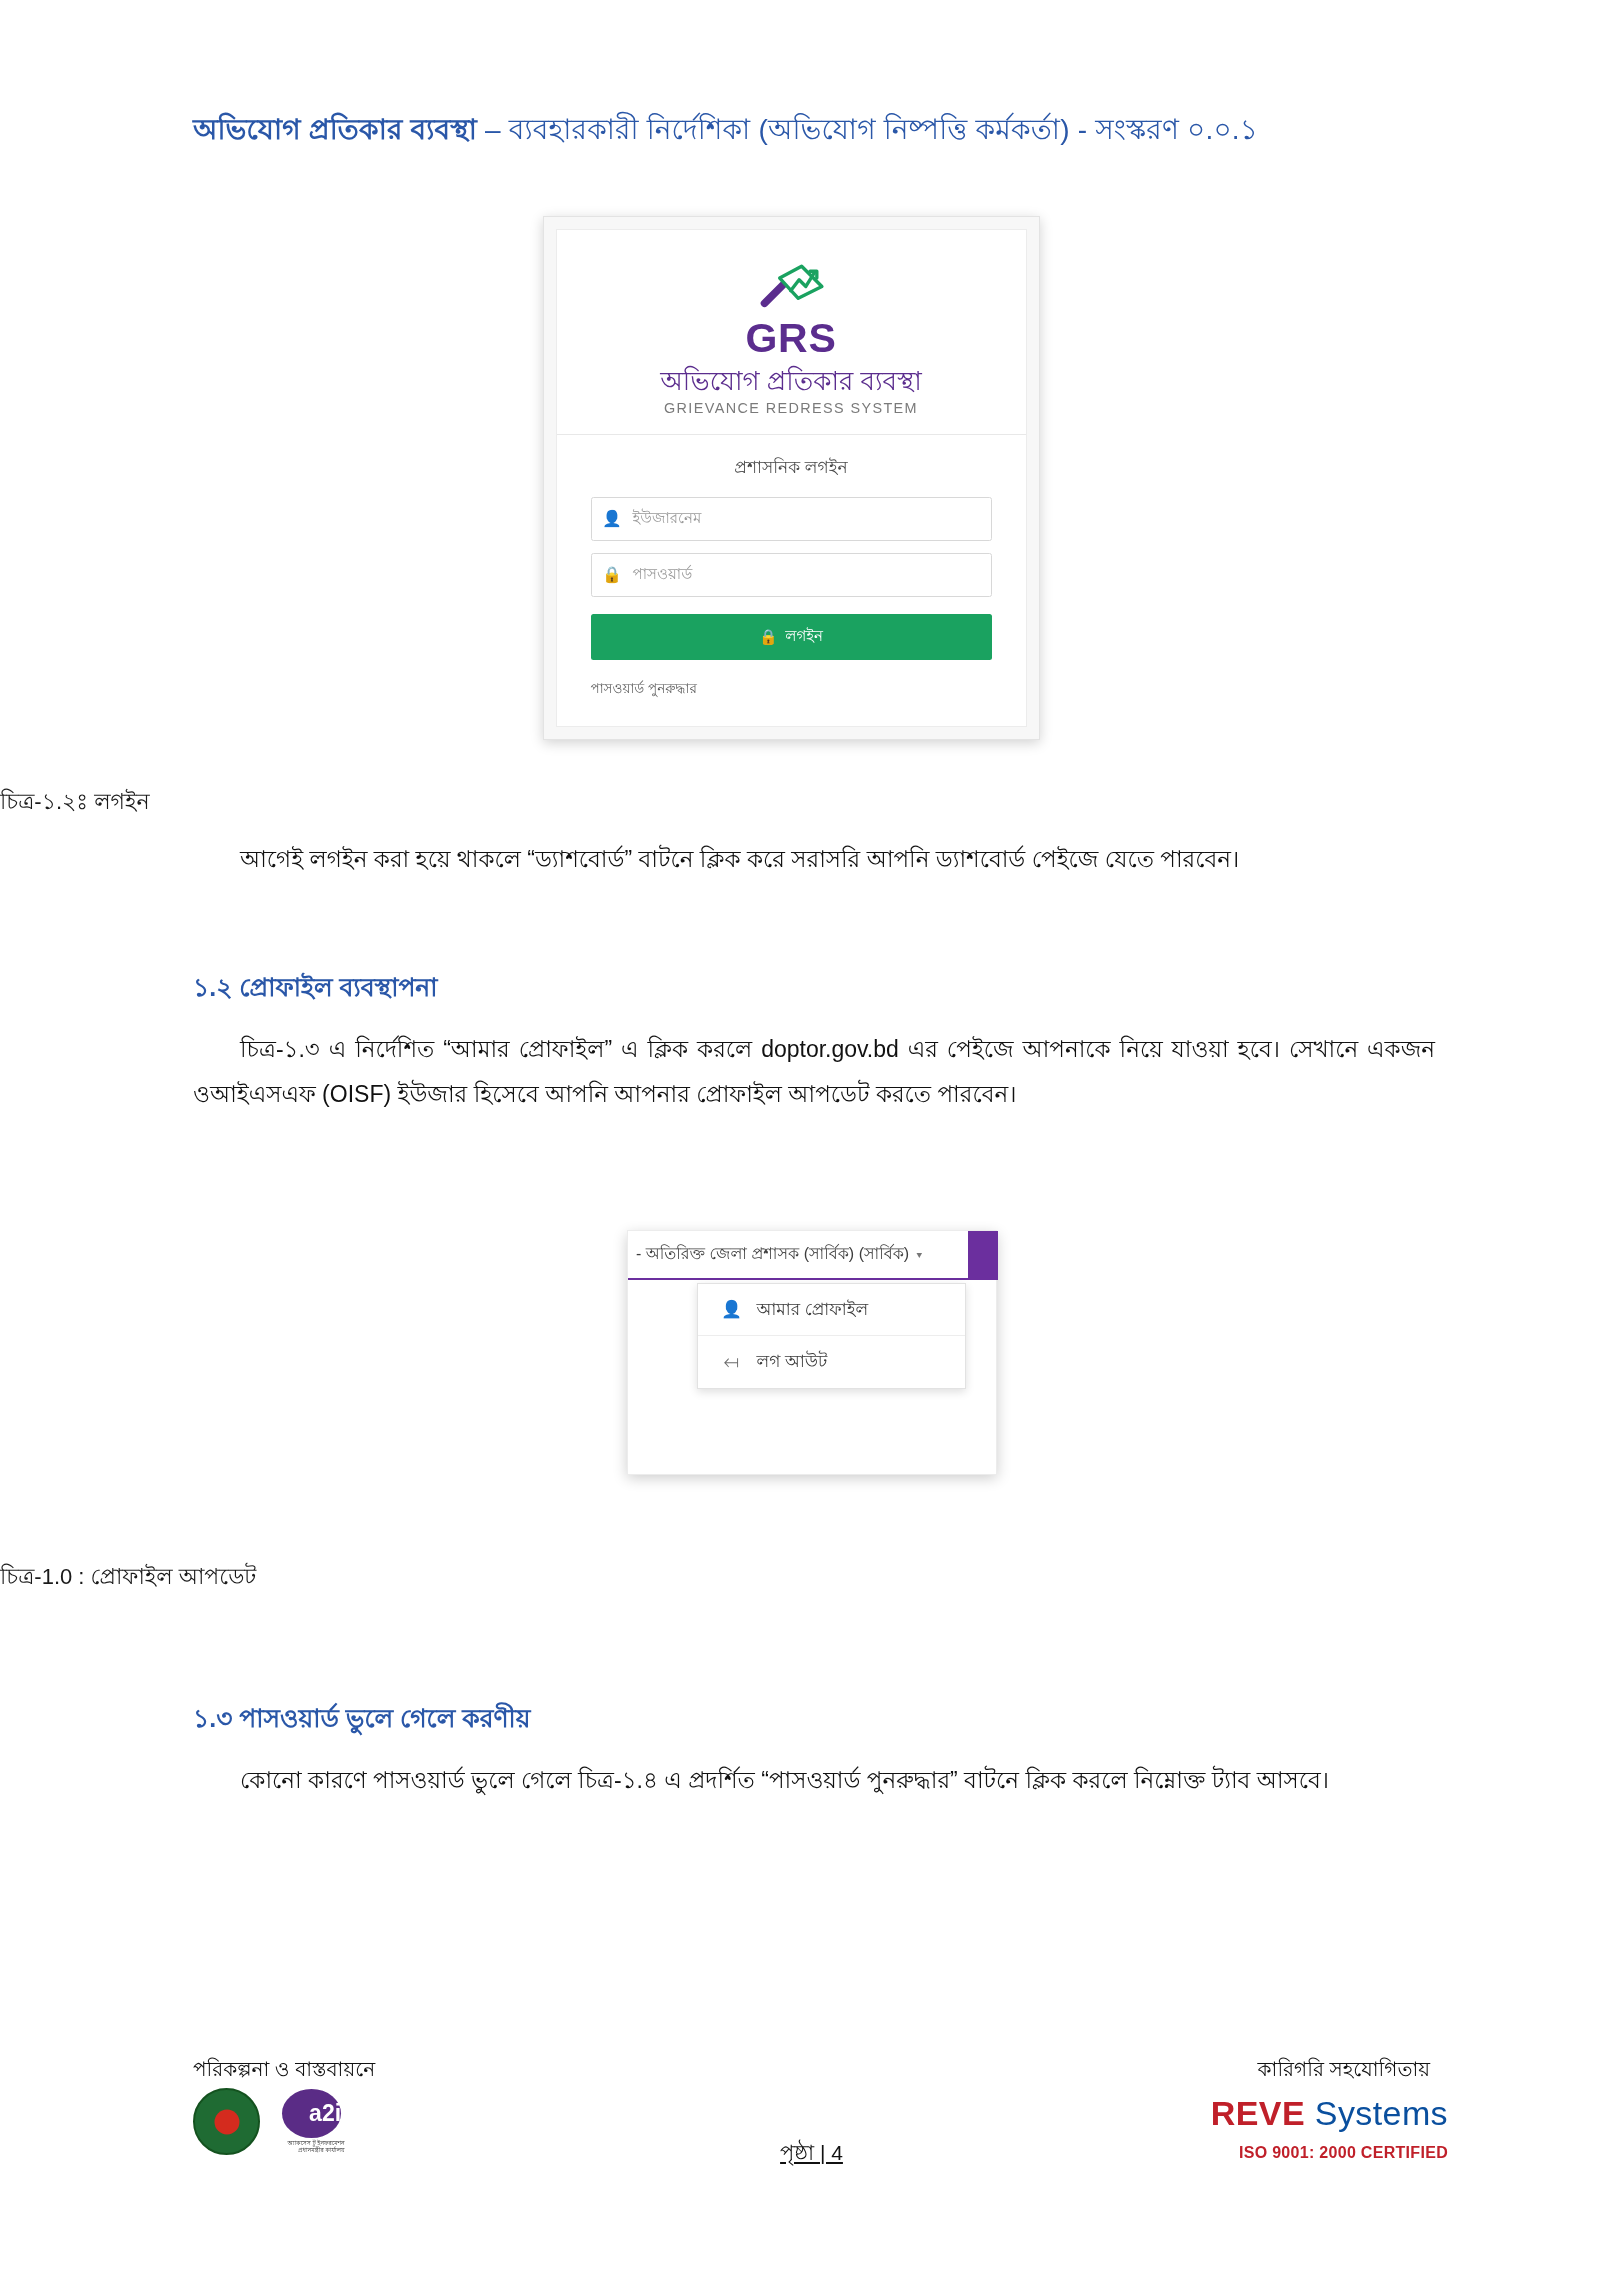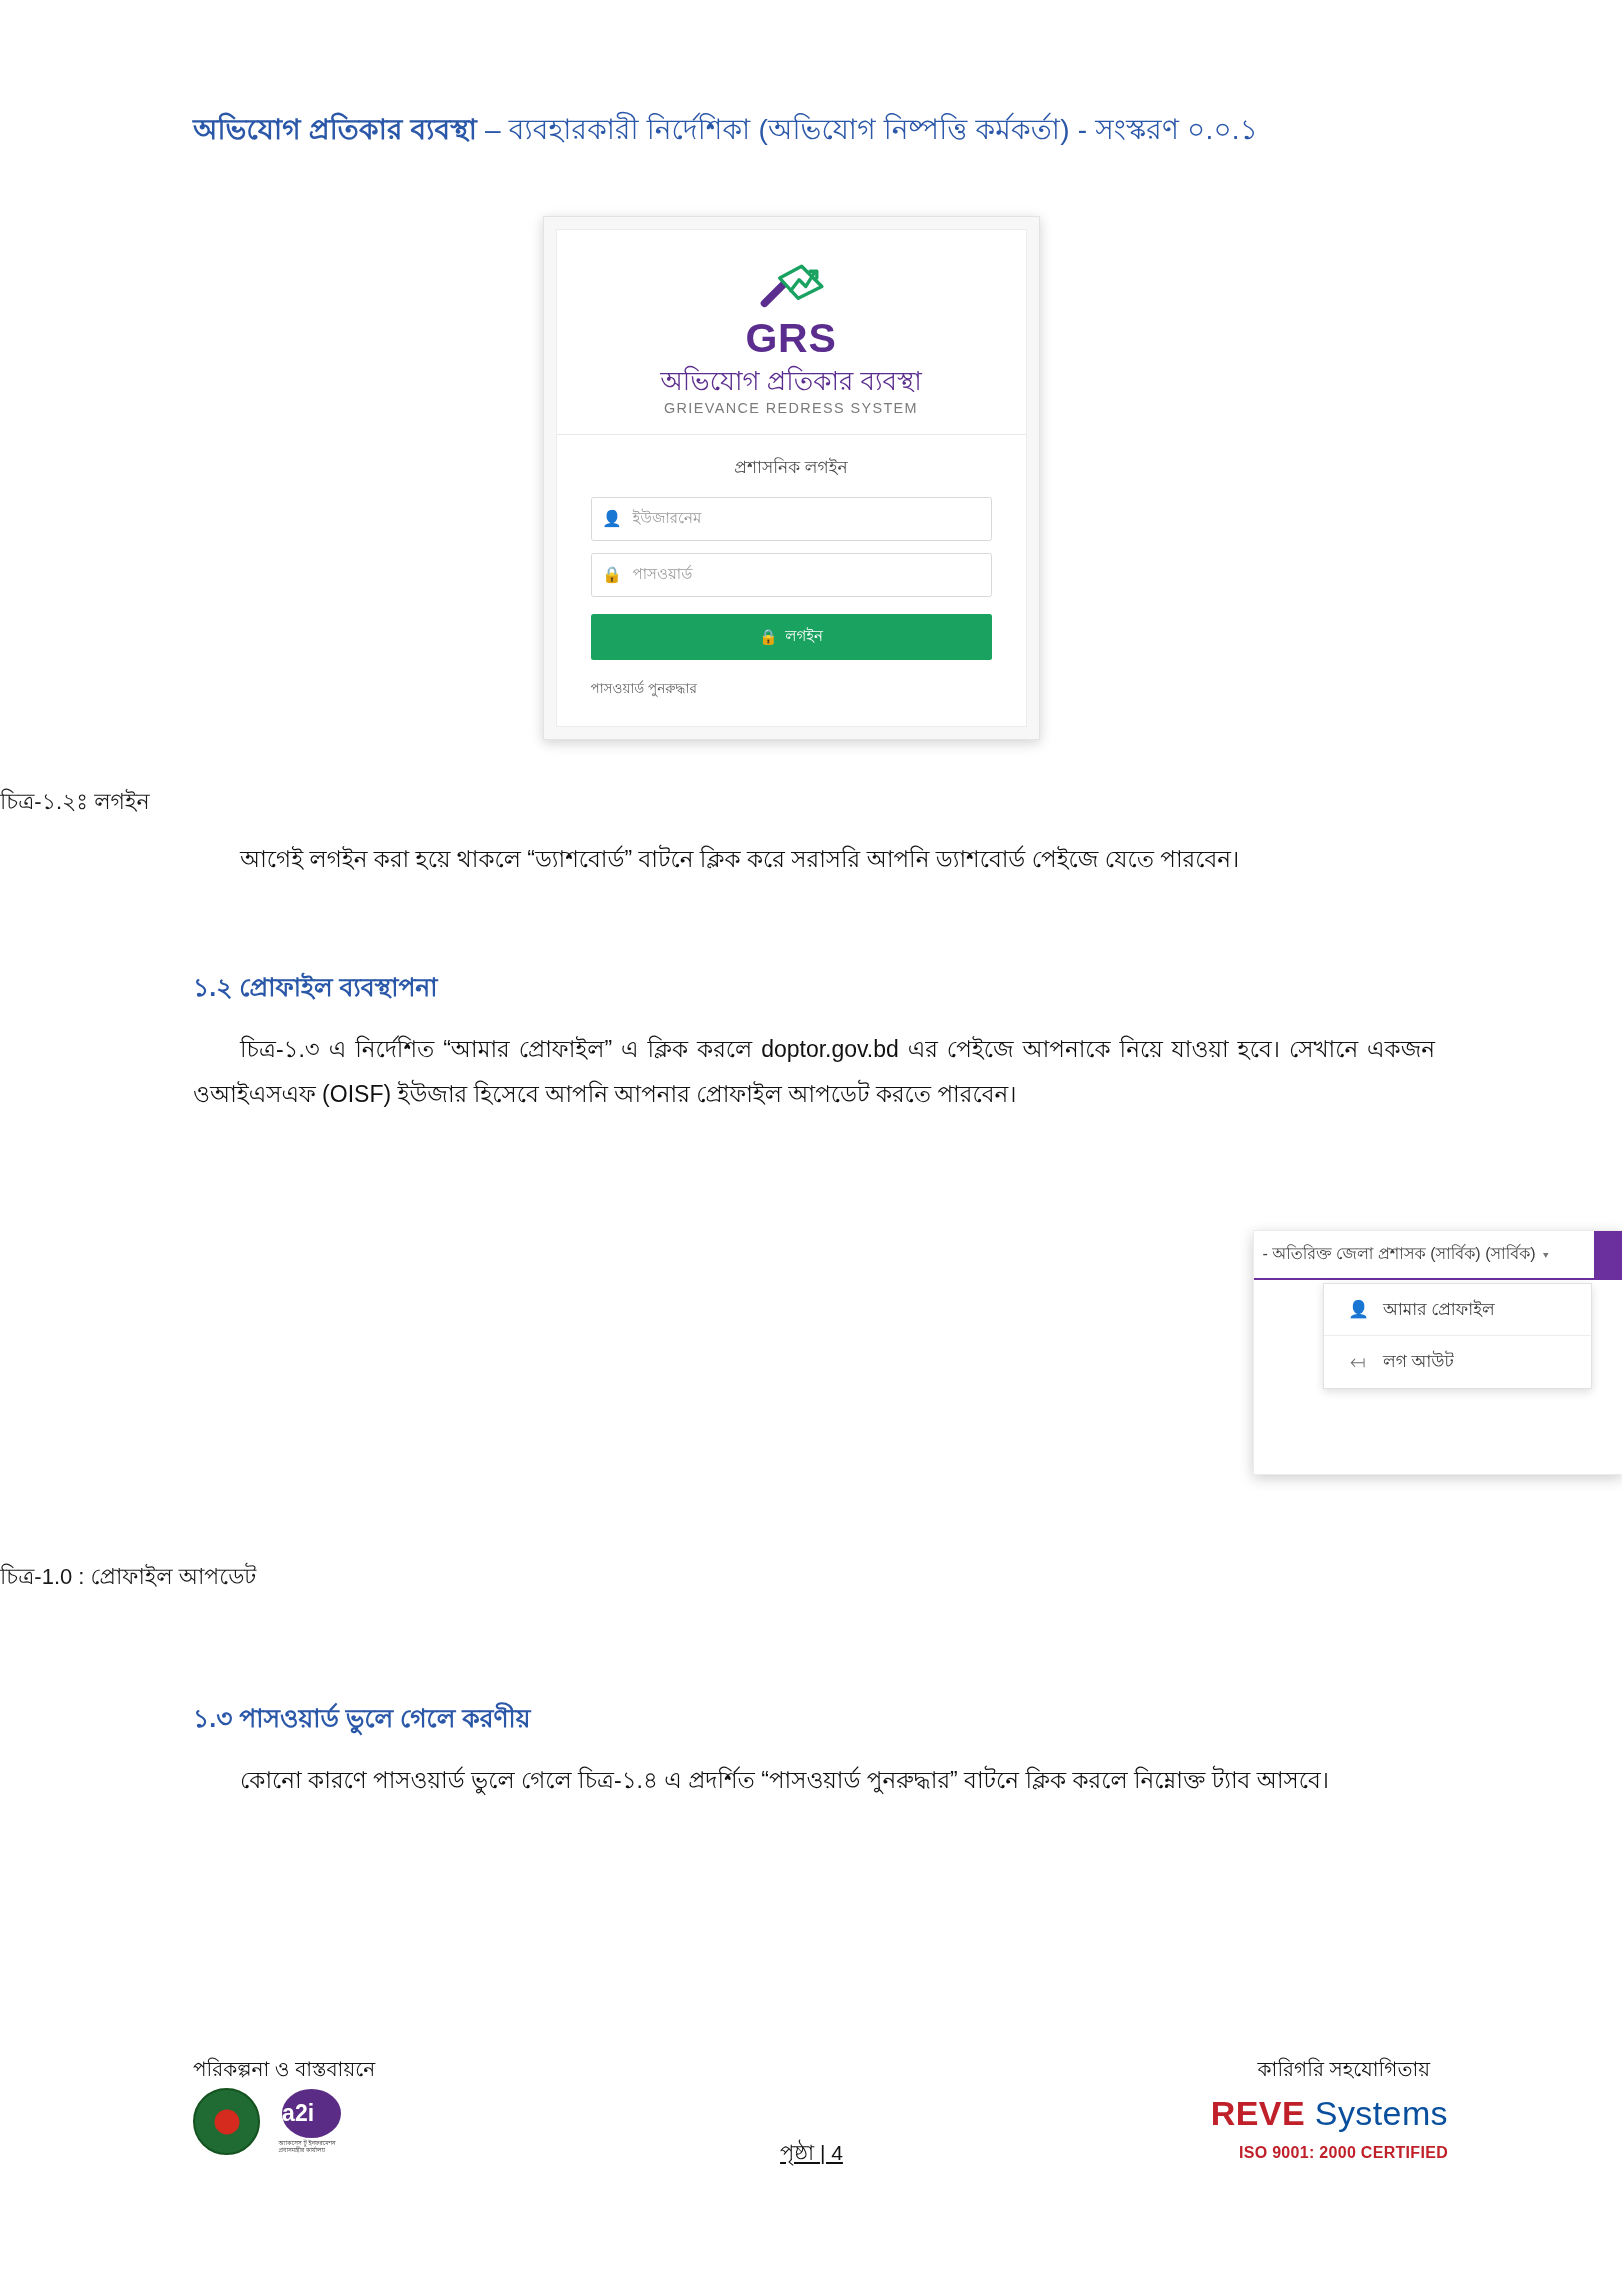--- a/index.html
+++ b/index.html
@@ -174,21 +174,21 @@
     font-weight: bold;
   }
 
   
   .fig-profile-wrap {
     position: absolute;
     top: 1230px;
     left: 0;
     width: 1623px;
     display: flex;
-    justify-content: flex-end;
+    justify-content: center;
   }
   .profile-shadow {
     width: 370px;
     height: 245px;
     position: relative;
     box-shadow: 0 4.2px 13.5px rgba(0,0,0,0.20);
     background: #ffffff;
     border: 0.8px solid #ececec;
     box-sizing: border-box;
   }
@@ -280,21 +280,21 @@
     position: absolute;
     left: 50%; top: 50%;
     transform: translate(-50%,-50%);
     width: 25px; height: 25px;
     border-radius: 50%;
     background: #d42b1e;
   }
   .a2i-logo {
     width: 66px; height: 66px;
     position: relative;
-    text-align: left;
+    text-align: right;
   }
   .a2i-circle {
     width: 59px; height: 49px;
     border-radius: 50%;
     background: #5a2c86;
     margin: 0 auto;
     color: #fff;
     font-size: 23px;
     font-weight: bold;
     line-height: 49px;

